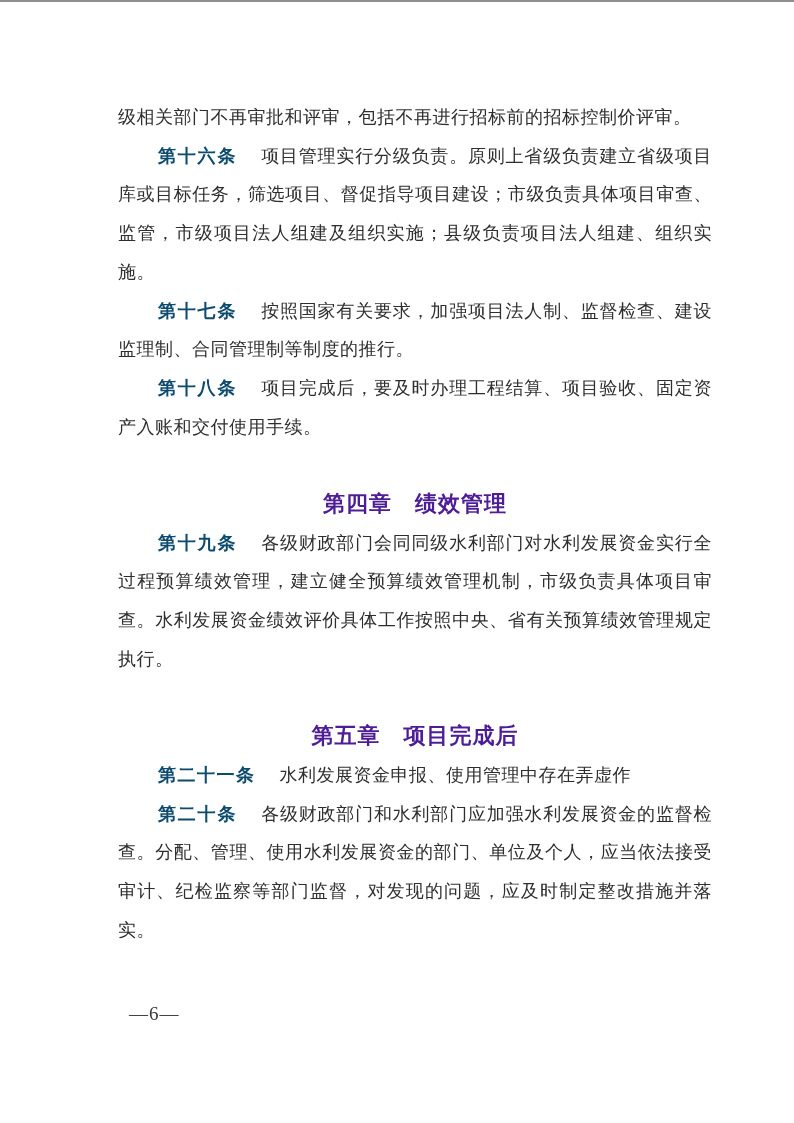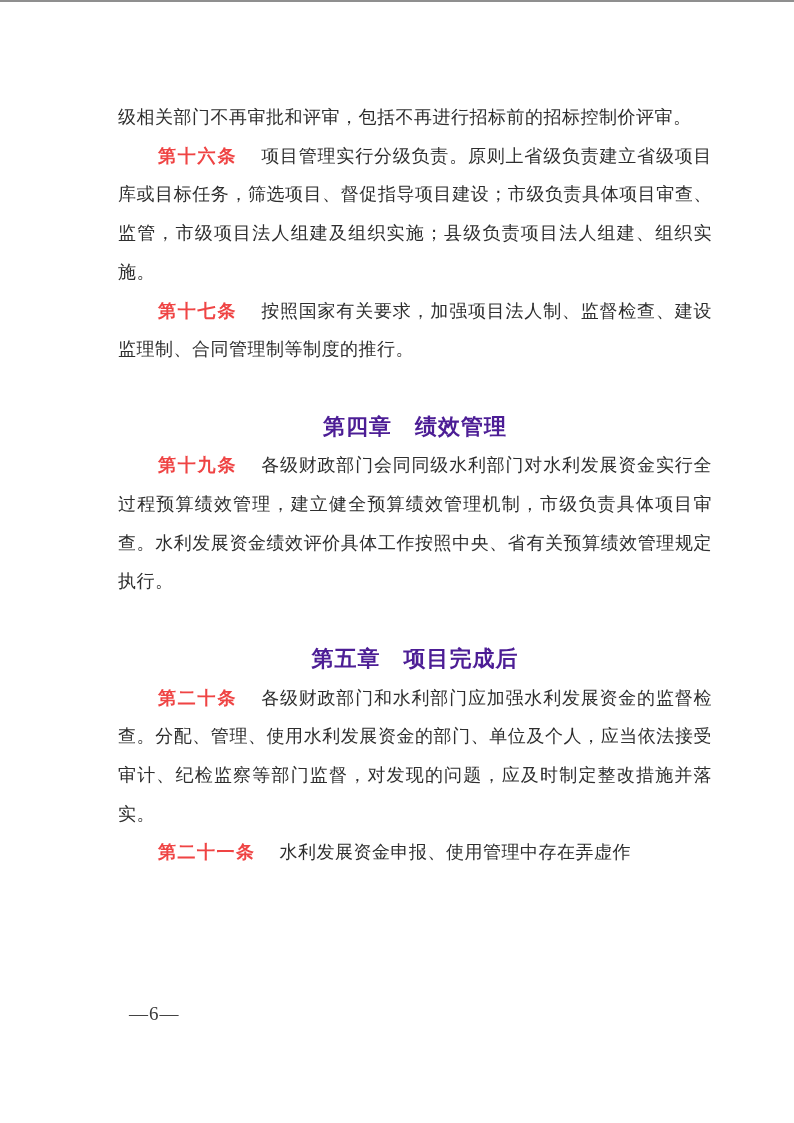--- a/index.html
+++ b/index.html
@@ -35,21 +35,21 @@
     text-align: justify;
     text-justify: inter-character;
     letter-spacing: 0.5px;
   }
   .para.indent {
     text-indent: 40px;
   }
   .art-num {
     font-family: "Liberation Sans", "DejaVu Sans", sans-serif;
     font-weight: 700;
-    color: #ef4444;
+    color: #0c4a6e;
     margin-right: 24px;
     letter-spacing: 1.5px;
   }
   .chapter {
     margin: 38.7px 0 0 0;
     font-family: "Liberation Sans", "DejaVu Sans", sans-serif;
     font-weight: 700;
     font-size: 22px;
     line-height: 38.7px;
     text-align: center;
@@ -72,26 +72,27 @@
 <div class="scan-edge-top"></div>
 
 <div class="content">
 
   <p class="para"><span>级相关部门不再审批和评审，包括不再进行招标前的招标控制价评审。</span></p>
 
   <p class="para indent"><span class="art-num">第十六条</span><span>项目管理实行分级负责。原则上省级负责建立省级项目库或目标任务，筛选项目、督促指导项目建设；市级负责具体项目审查、监管，市级项目法人组建及组织实施；县级负责项目法人组建、组织实施。</span></p>
 
   <p class="para indent"><span class="art-num">第十七条</span><span>按照国家有关要求，加强项目法人制、监督检查、建设监理制、合同管理制等制度的推行。</span></p>
 
+  <p class="para indent"><span class="art-num">第十八条</span><span>项目完成后，要及时办理工程结算、项目验收、固定资产入账和交付使用手续。</span></p>
 
   <h2 class="chapter">第四章　绩效管理</h2>
 
   <p class="para indent"><span class="art-num">第十九条</span><span>各级财政部门会同同级水利部门对水利发展资金实行全过程预算绩效管理，建立健全预算绩效管理机制，市级负责具体项目审查。水利发展资金绩效评价具体工作按照中央、省有关预算绩效管理规定执行。</span></p>
 
   <h2 class="chapter">第五章　项目完成后</h2>
 
+  <p class="para indent"><span class="art-num">第二十一条</span><span>水利发展资金申报、使用管理中存在弄虚作</span></p>
+
   <p class="para indent"><span class="art-num">第二十条</span><span>各级财政部门和水利部门应加强水利发展资金的监督检查。分配、管理、使用水利发展资金的部门、单位及个人，应当依法接受审计、纪检监察等部门监督，对发现的问题，应及时制定整改措施并落实。</span></p>
-
-  <p class="para indent"><span class="art-num">第二十一条</span><span>水利发展资金申报、使用管理中存在弄虚作</span></p>
 
 </div>
 
 <div class="page-number">—6—</div>
 
 </body></html>

